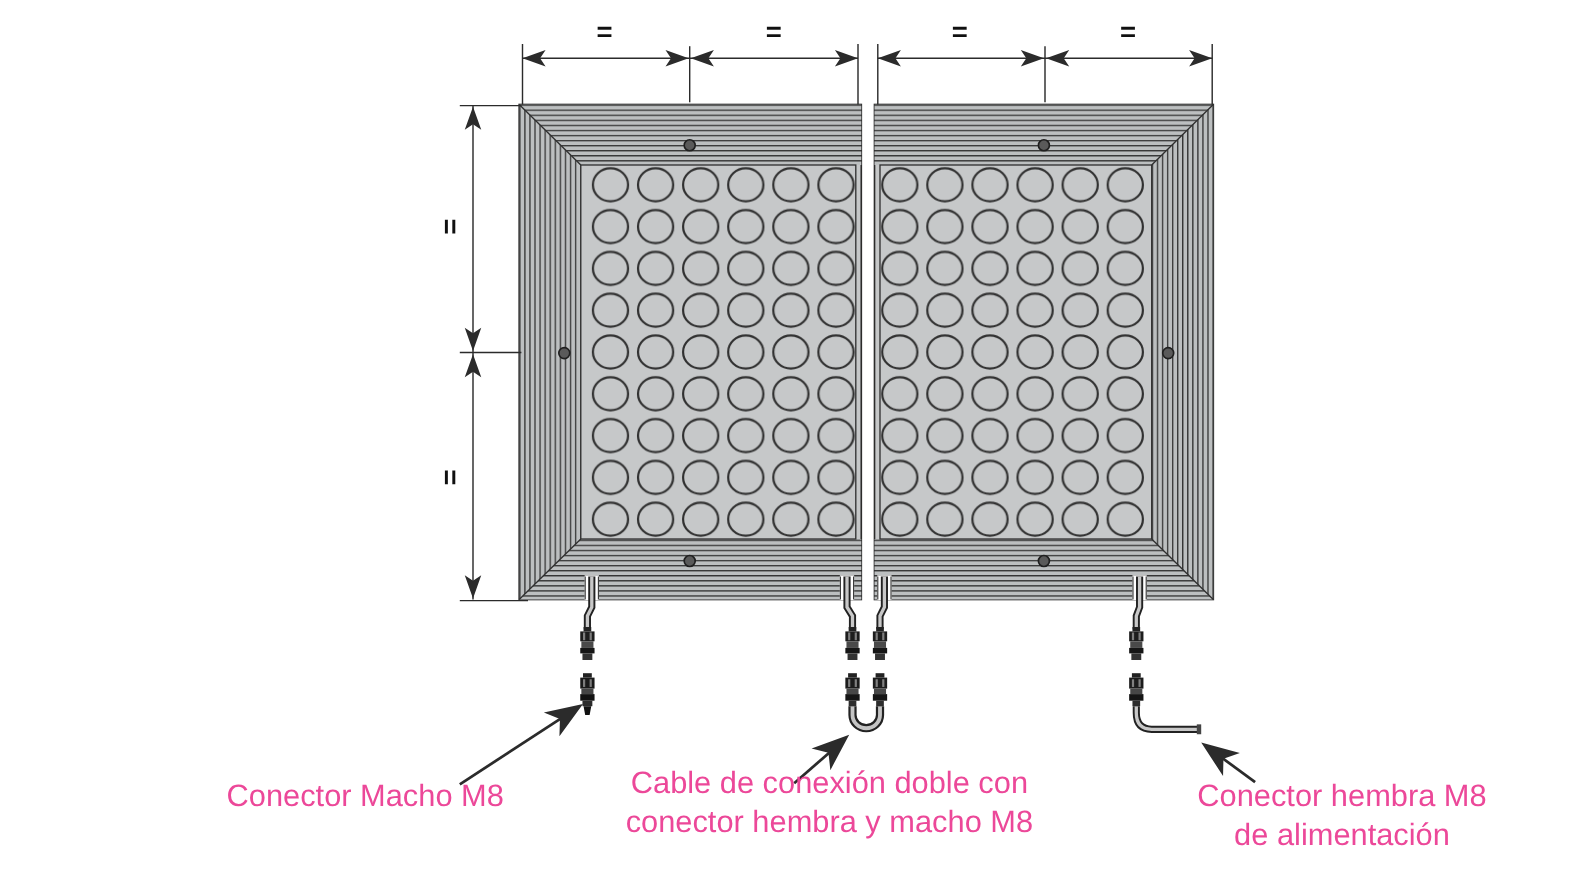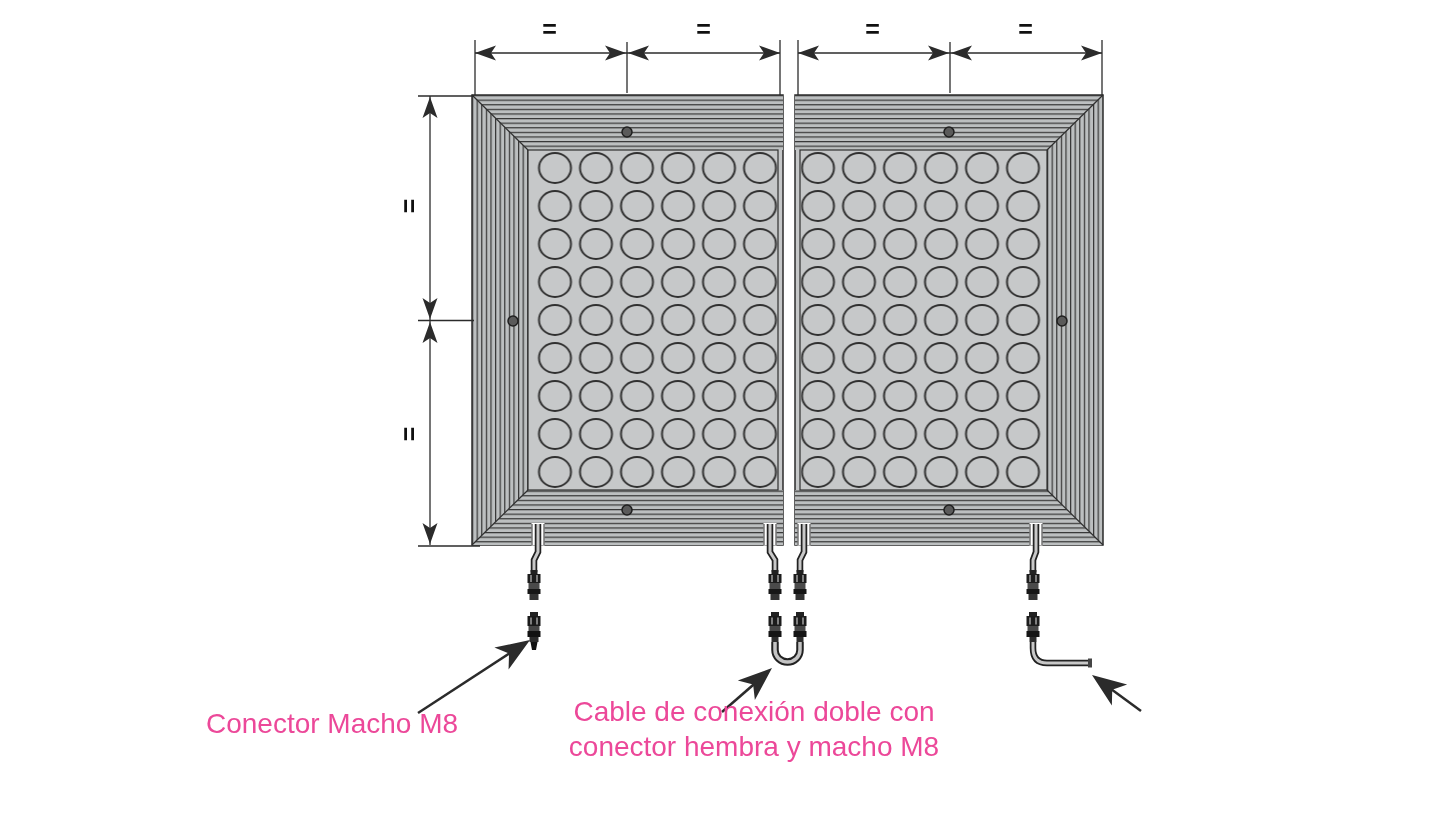--- a/index.html
+++ b/index.html
@@ -224,14 +224,18 @@
   <div class="eq-label eq-side" style="left:388px;top:192px;">=</div>
   <div class="eq-label eq-side" style="left:388px;top:420px;">=</div>
 
   <div class="caption" style="left:332px;top:706px;">
     <div>Conector Macho M8</div>
   </div>
   <div class="caption" style="left:754px;top:678px;margin-top:16px;">
     <div>Cable de conexión doble con</div>
     <div>conector hembra y macho M8</div>
   </div>
+  <div class="caption" style="left:1220px;top:706px;">
+    <div>Conector hembra M8</div>
+    <div>de alimentación</div>
+  </div>
 
 </div>
 
 </body></html>

